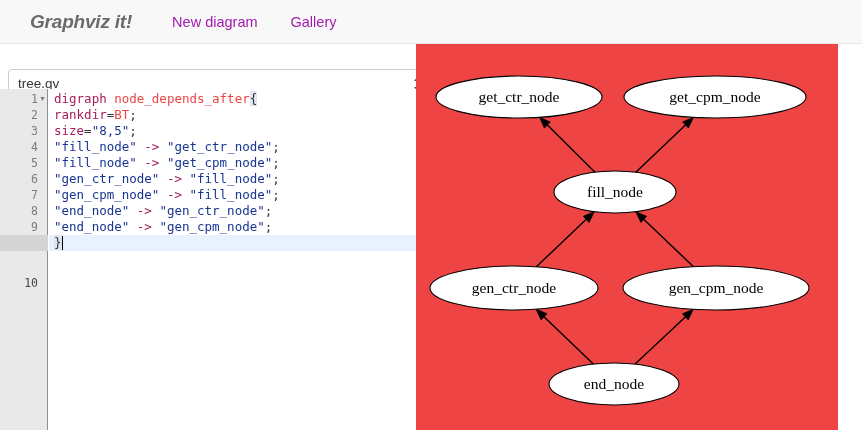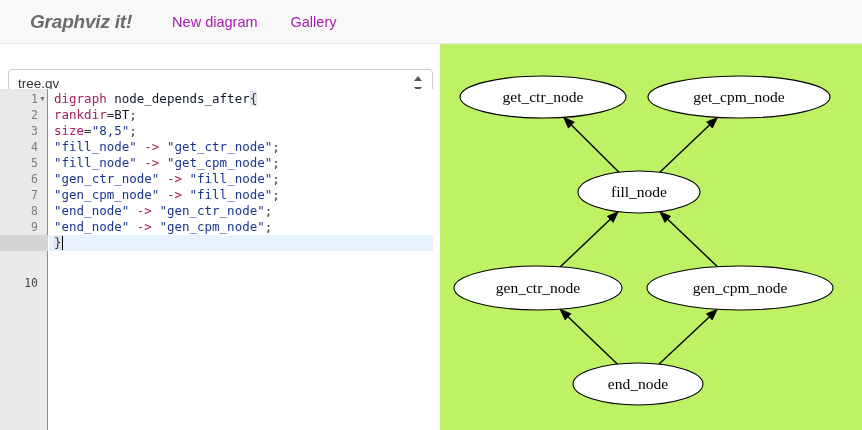--- a/index.html
+++ b/index.html
@@ -93,33 +93,33 @@
   .code-line {
     position:absolute; left:5px;
     height:16px; line-height:16px; white-space:pre;
     font-family:"DejaVu Sans Mono", monospace;
     font-size:12.5px;
     color:#333333;
   }
   .tok-kw   { color:#a71d5d; }
   .tok-str  { color:#183691; }
   .tok-op   { color:#a71d5d; }
-  .tok-id   { color:#0f172a; }
+  .tok-id   { color:#ef4444; }
   .tok-punc { color:#333333; }
   .tok-brace-match { color:#333333; background:#dfe6ef; }
   .caret {
     display:inline-block; width:1px; height:14px;
     background:#000; vertical-align:-3px;
     margin-left:0px;
   }
 
   
   .graph-panel {
-    position:absolute; left:440px; top:44px; width:422px; height:386px;
-    background:#bef264; overflow:hidden;
+    position:absolute; left:416px; top:44px; width:422px; height:386px;
+    background:#ef4444; overflow:hidden;
   }
   .graph-svg { position:absolute; left:0; top:0; }
   .gv-node-ellipse { fill:#ffffff; stroke:#000000; stroke-width:1.1; }
   .gv-node-label {
     font-family:"Liberation Serif", serif;
     font-size:15.5px; fill:#000000;
     text-anchor:middle; dominant-baseline:middle;
   }
   .gv-edge-path { stroke:#000000; stroke-width:1.4; fill:none; }
   .gv-arrow { fill:#000000; stroke:#000000; stroke-width:0.8; }

